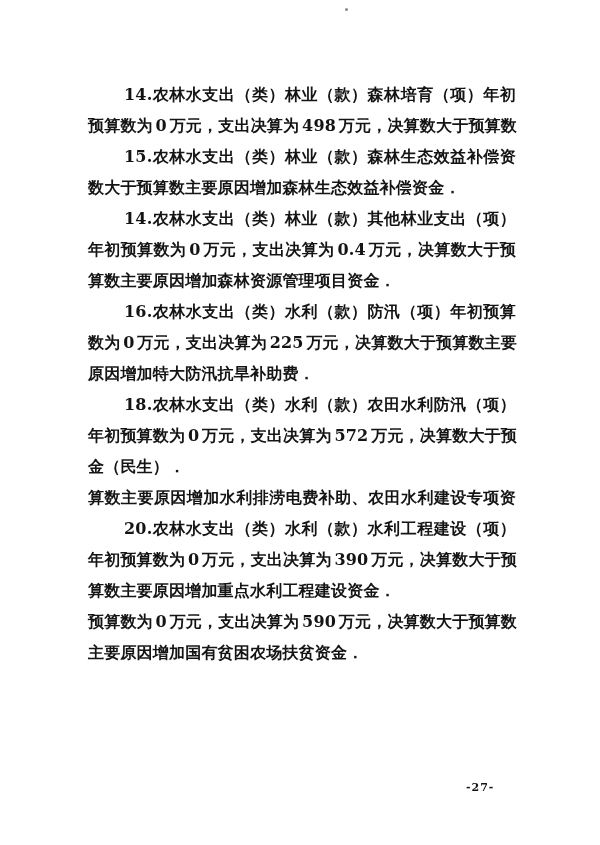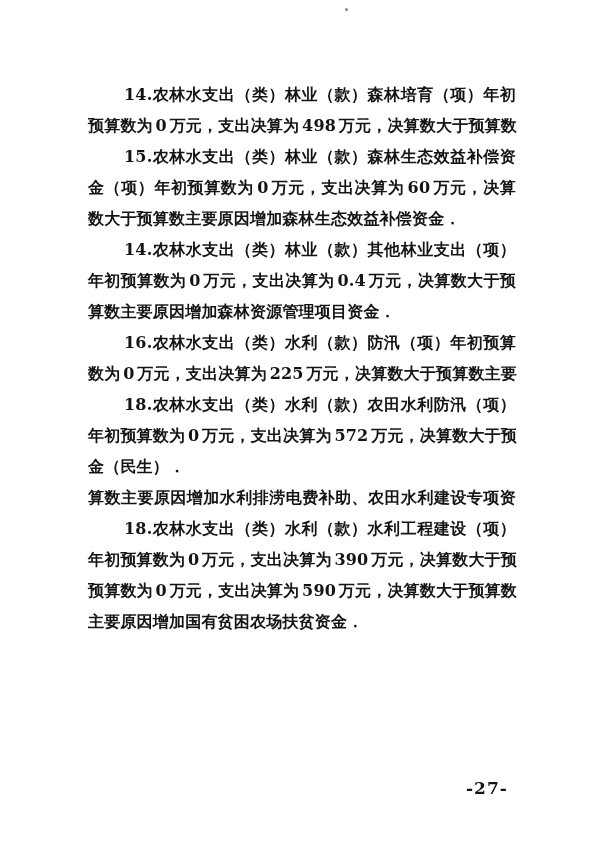--- a/index.html
+++ b/index.html
@@ -42,21 +42,21 @@
   .line.indent {
     text-indent: 36px;
   }
   .line.last {
     text-align-last: left;
   }
   .page-number {
     position: absolute;
     left: 466px;
     top: 776px;
-    font-size: 17px;
+    font-size: 11px;
     line-height: 24px;
     letter-spacing: 1px;
     font-weight: 700;
   }
   .speck {
     position: absolute;
     left: 345px;
     top: 8px;
     width: 3px;
     height: 3px;
@@ -73,45 +73,46 @@
 
   <div class="text-block">
 
     <div class="paragraph">
       <div class="line indent">14.农林水支出（类）林业（款）森林培育（项）年初</div>
       <div class="line">预算数为 0 万元，支出决算为 498 万元，决算数大于预算数</div>
     </div>
 
     <div class="paragraph">
       <div class="line indent">15.农林水支出（类）林业（款）森林生态效益补偿资</div>
-      <div class="line">金（项）年初预算数为 0 万元，支出决算为 60 万元，决算</div>
       <div class="line last">数大于预算数主要原因增加森林生态效益补偿资金．</div>
     </div>
 
     <div class="paragraph">
       <div class="line indent">14.农林水支出（类）林业（款）其他林业支出（项）</div>
       <div class="line">年初预算数为 0 万元，支出决算为 0.4 万元，决算数大于预</div>
       <div class="line last">算数主要原因增加森林资源管理项目资金．</div>
     </div>
 
     <div class="paragraph">
       <div class="line indent">16.农林水支出（类）水利（款）防汛（项）年初预算</div>
       <div class="line">数为 0 万元，支出决算为 225 万元，决算数大于预算数主要</div>
+      <div class="line last">原因增加特大防汛抗旱补助费．</div>
     </div>
 
     <div class="paragraph">
       <div class="line indent">18.农林水支出（类）水利（款）农田水利防汛（项）</div>
       <div class="line">年初预算数为 0 万元，支出决算为 572 万元，决算数大于预</div>
       <div class="line last">金（民生）．</div>
       <div class="line">算数主要原因增加水利排涝电费补助、农田水利建设专项资</div>
     </div>
 
     <div class="paragraph">
-      <div class="line indent">18.农林水支出（类）水利（款）水利工程建设（项）</div>
+      <div class="line indent">20.农林水支出（类）水利（款）水利工程建设（项）</div>
       <div class="line">年初预算数为 0 万元，支出决算为 390 万元，决算数大于预</div>
+      <div class="line last">算数主要原因增加重点水利工程建设资金．</div>
     </div>
 
     <div class="paragraph">
       <div class="line">预算数为 0 万元，支出决算为 590 万元，决算数大于预算数</div>
       <div class="line last">主要原因增加国有贫困农场扶贫资金．</div>
     </div>
 
   </div>
 
   <div class="page-number">-27-</div>

